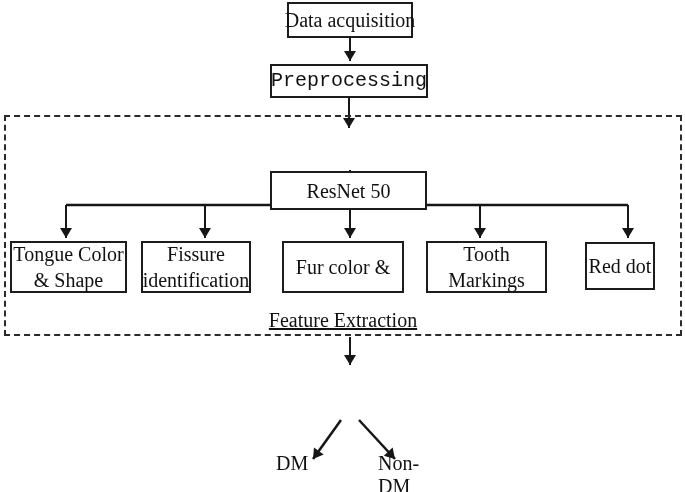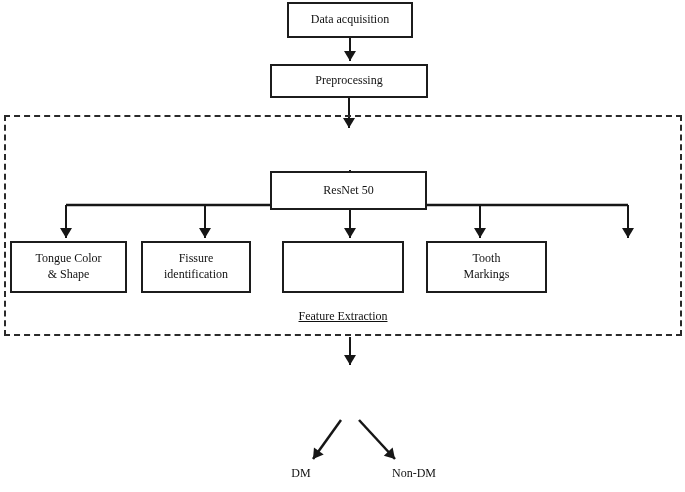--- a/index.html
+++ b/index.html
@@ -6,21 +6,21 @@
     margin: 0;
     padding: 0;
     background: #ffffff;
   }
   .canvas {
     position: relative;
     width: 685px;
     height: 492px;
     background: #ffffff;
     font-family: "Liberation Serif", "DejaVu Serif", serif;
-    font-size: 12px;
+    font-size: 20px;
     color: #111111;
     overflow: hidden;
   }
   .connectors {
     position: absolute;
     left: 0;
     top: 0;
     width: 685px;
     height: 492px;
     pointer-events: none;
@@ -61,26 +61,25 @@
   .region-label {
     position: absolute;
     left: 263px;
     top: 309px;
     width: 160px;
     text-align: center;
     text-decoration: underline;
   }
   .out-label {
     position: absolute;
-    top: 466px;
-    text-align: center;
+    top: 452px;
   }
   
   .n-dataacq   { left: 287px; top: 2px;   width: 126px; height: 36px; }
-  .n-preproc   { left: 270px; top: 64px;  width: 158px; height: 34px; }
+  .n-preproc   { left: 270px; top: 64px;  width: 158px; height: 34px; font-family: Liberation Mono, monospace; }
   .n-resnet    { left: 270px; top: 131px; width: 157px; height: 39px; margin-top: 40px; }
   .n-f1        { left: 10px;  top: 241px; width: 117px; height: 52px; }
   .n-f2        { left: 141px; top: 241px; width: 110px; height: 52px; }
   .n-f3        { left: 282px; top: 241px; width: 122px; height: 52px; }
   .n-f4        { left: 426px; top: 241px; width: 121px; height: 52px; align-items: center; }
   .n-f5        { left: 585px; top: 242px; width: 70px;  height: 48px; }
   .n-rbfnn     { left: 272px; top: 368px; width: 156px; height: 52px; }
   .o-dm        { left: 276px; width: 50px; }
   .o-nondm     { left: 378px; width: 72px; }
 </style>
@@ -126,27 +125,31 @@
     <span>Tongue Color</span>
     <span>&amp; Shape</span>
   </div>
 
   <div class="node n-f2">
     <span>Fissure</span>
     <span>identification</span>
   </div>
 
   <div class="node n-f3">
+    <span>Fur color &amp;</span>
   </div>
 
   <div class="node n-f4">
     <span>Tooth</span>
     <span>Markings</span>
   </div>
 
+  <div class="node n-f5">
+    <span>Red dot</span>
+  </div>
 
   <div class="region-label">Feature Extraction</div>
 
 
   <div class="out-label o-dm">DM</div>
 
   <div class="out-label o-nondm">Non-DM</div>
 
 </div>
 

